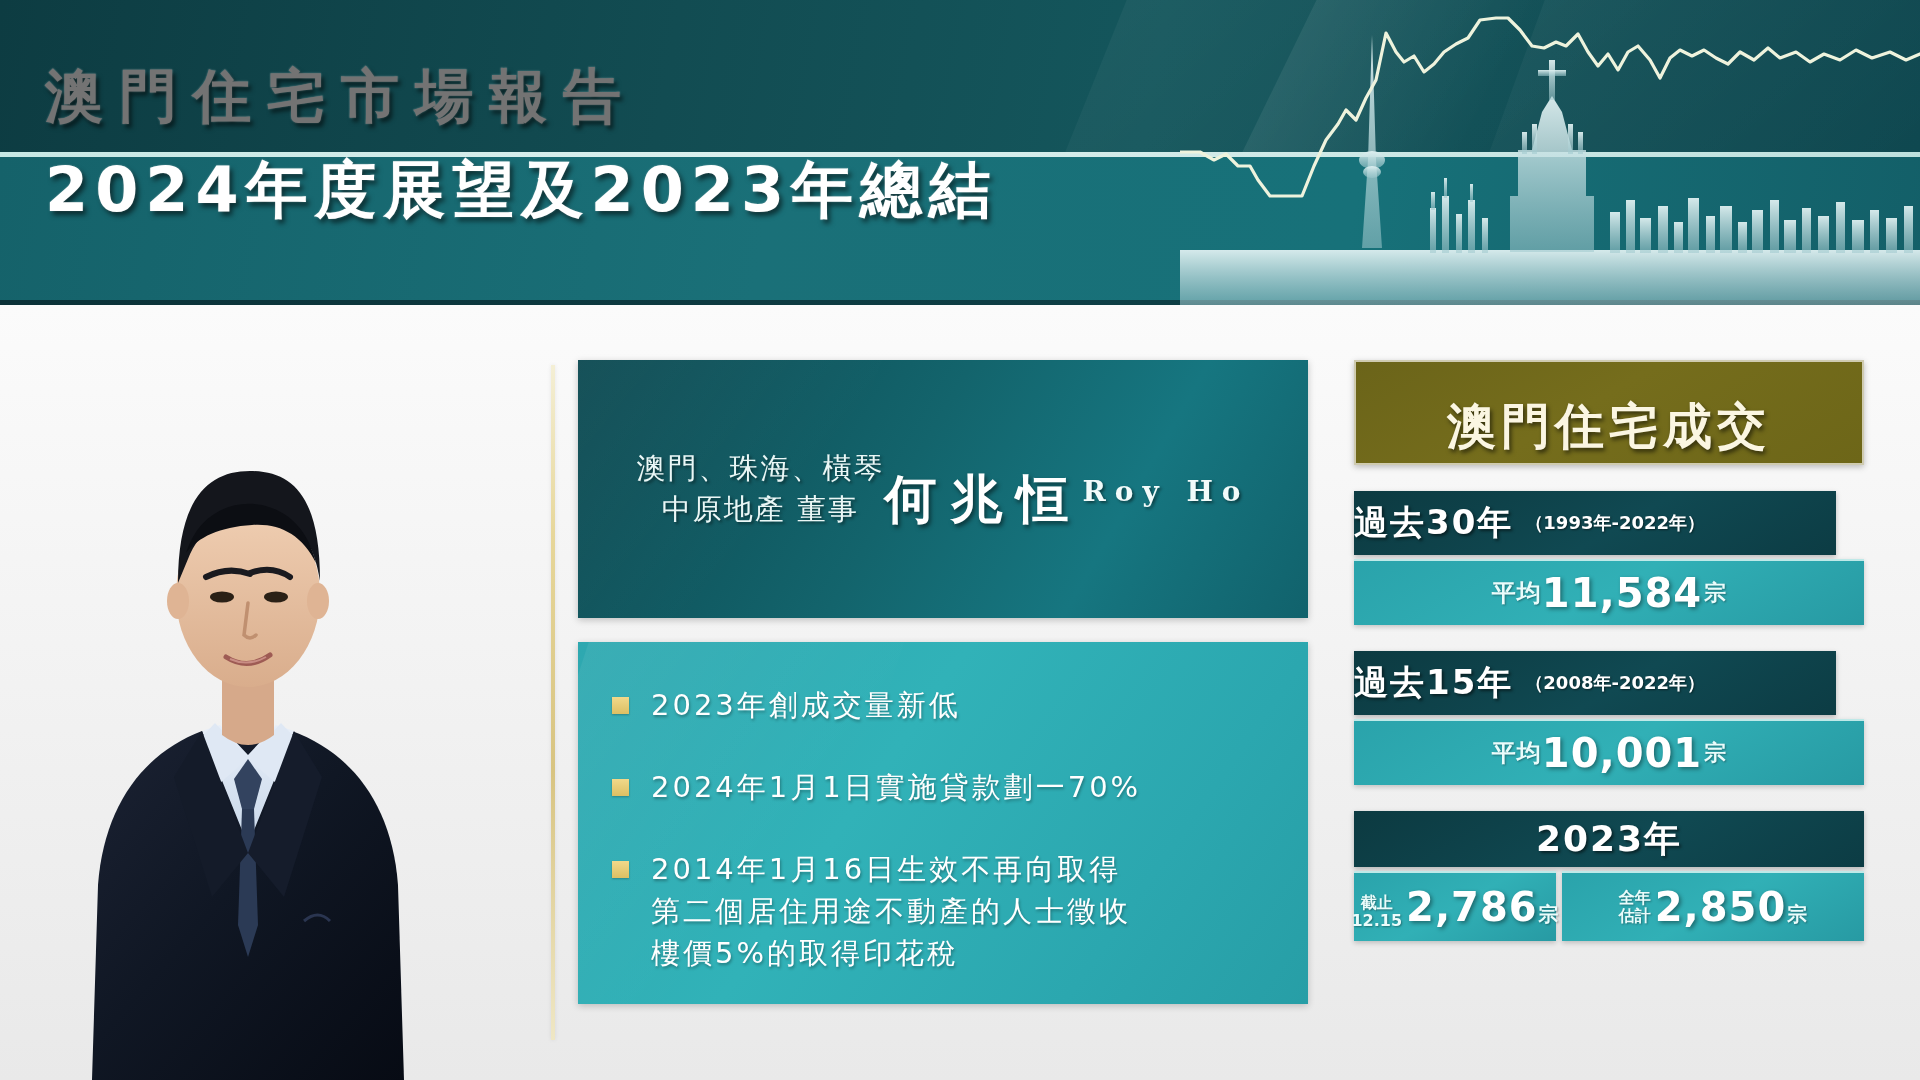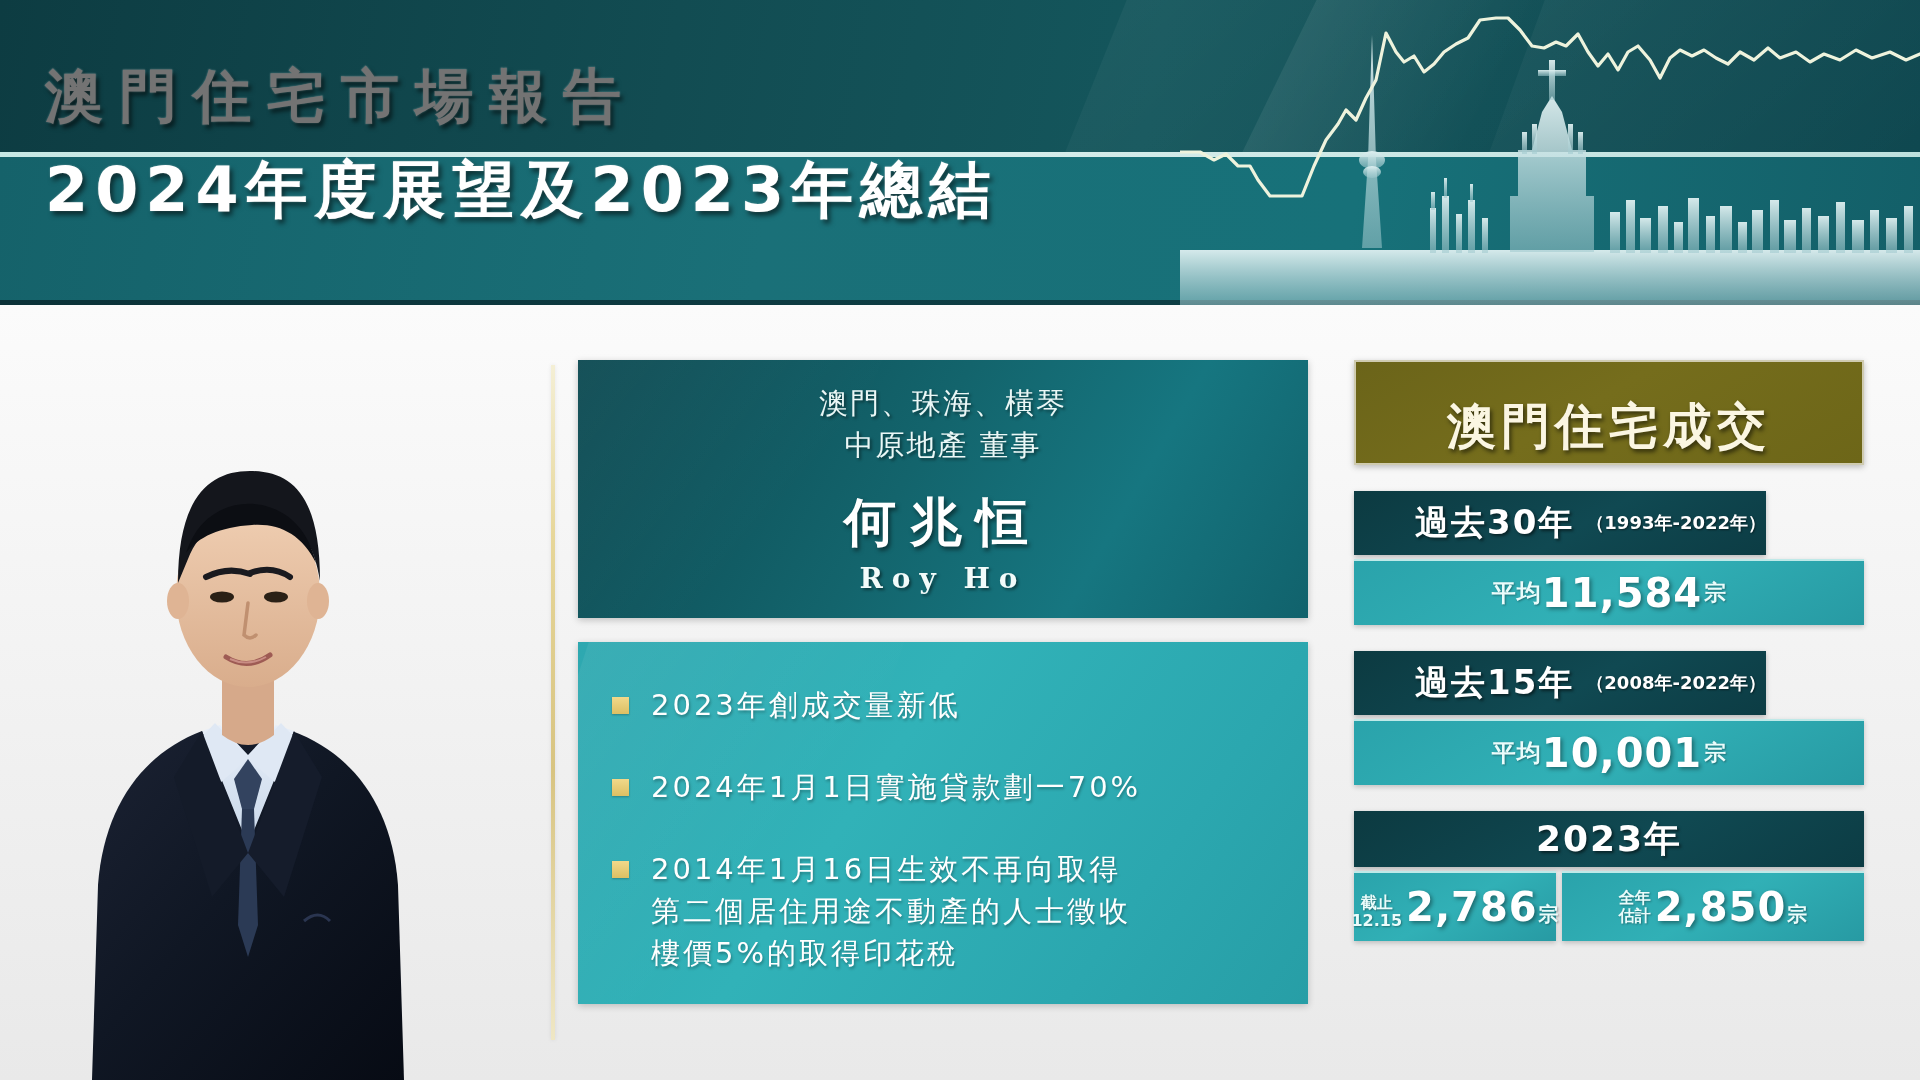--- a/index.html
+++ b/index.html
@@ -91,21 +91,21 @@
   }
 
   
   .center-col { position:absolute; left:578px; top:55px; width:730px; }
 
   .namecard {
     position:relative; width:730px; height:258px;
     background:linear-gradient(120deg,#0d4a52 0%,#13646c 45%,#167680 72%,#11626c 100%);
     box-shadow:0 2px 7px rgba(0,0,0,.22);
     overflow:hidden;
-    display:flex; flex-direction:column; align-items:center; justify-content:center;
+    display:flex; align-items:center; justify-content:center;
   }
   .namecard::after{
     content:""; position:absolute; left:-60px; top:-110px; width:300px; height:520px;
     background:linear-gradient(110deg,rgba(255,255,255,.05),rgba(255,255,255,0) 70%);
     transform:rotate(20deg);
   }
   .nc-org {
     position:relative; z-index:2;
     font-size:29px; letter-spacing:2px; color:#eaf7f6; line-height:1.42;
     text-align:center; font-weight:500;
@@ -163,23 +163,23 @@
   }
   .rc-head span {
     font-size:49px; font-weight:700; letter-spacing:5px; color:#fbf6e2;
     text-shadow:2px 3px 4px rgba(0,0,0,.55);
     font-family:"DejaVu Sans","Liberation Sans",sans-serif;
     margin-top:28px;
   }
 
   .stat-block { margin-top:26px; }
   .stat-label {
-    width:412px; height:64px;
+    width:482px; height:64px;
     background:linear-gradient(150deg,#0c3a41 0%,#104952 55%,#0c3c44 100%);
-    display:flex; align-items:center; justify-content:flex-end;
+    display:flex; align-items:center; justify-content:flex-start;
     box-shadow:0 2px 5px rgba(0,0,0,.25);
   }
   .sl-main {
     font-size:34px; font-weight:700; letter-spacing:2px; color:#ffffff;
     text-shadow:2px 2px 3px rgba(0,0,0,.5);
     font-family:"DejaVu Sans","Liberation Sans",sans-serif;
   }
   .sl-range {
     font-size:18px; font-weight:600; letter-spacing:0px; color:#ffffff; margin-left:12px;
     text-shadow:1px 1px 2px rgba(0,0,0,.5);

